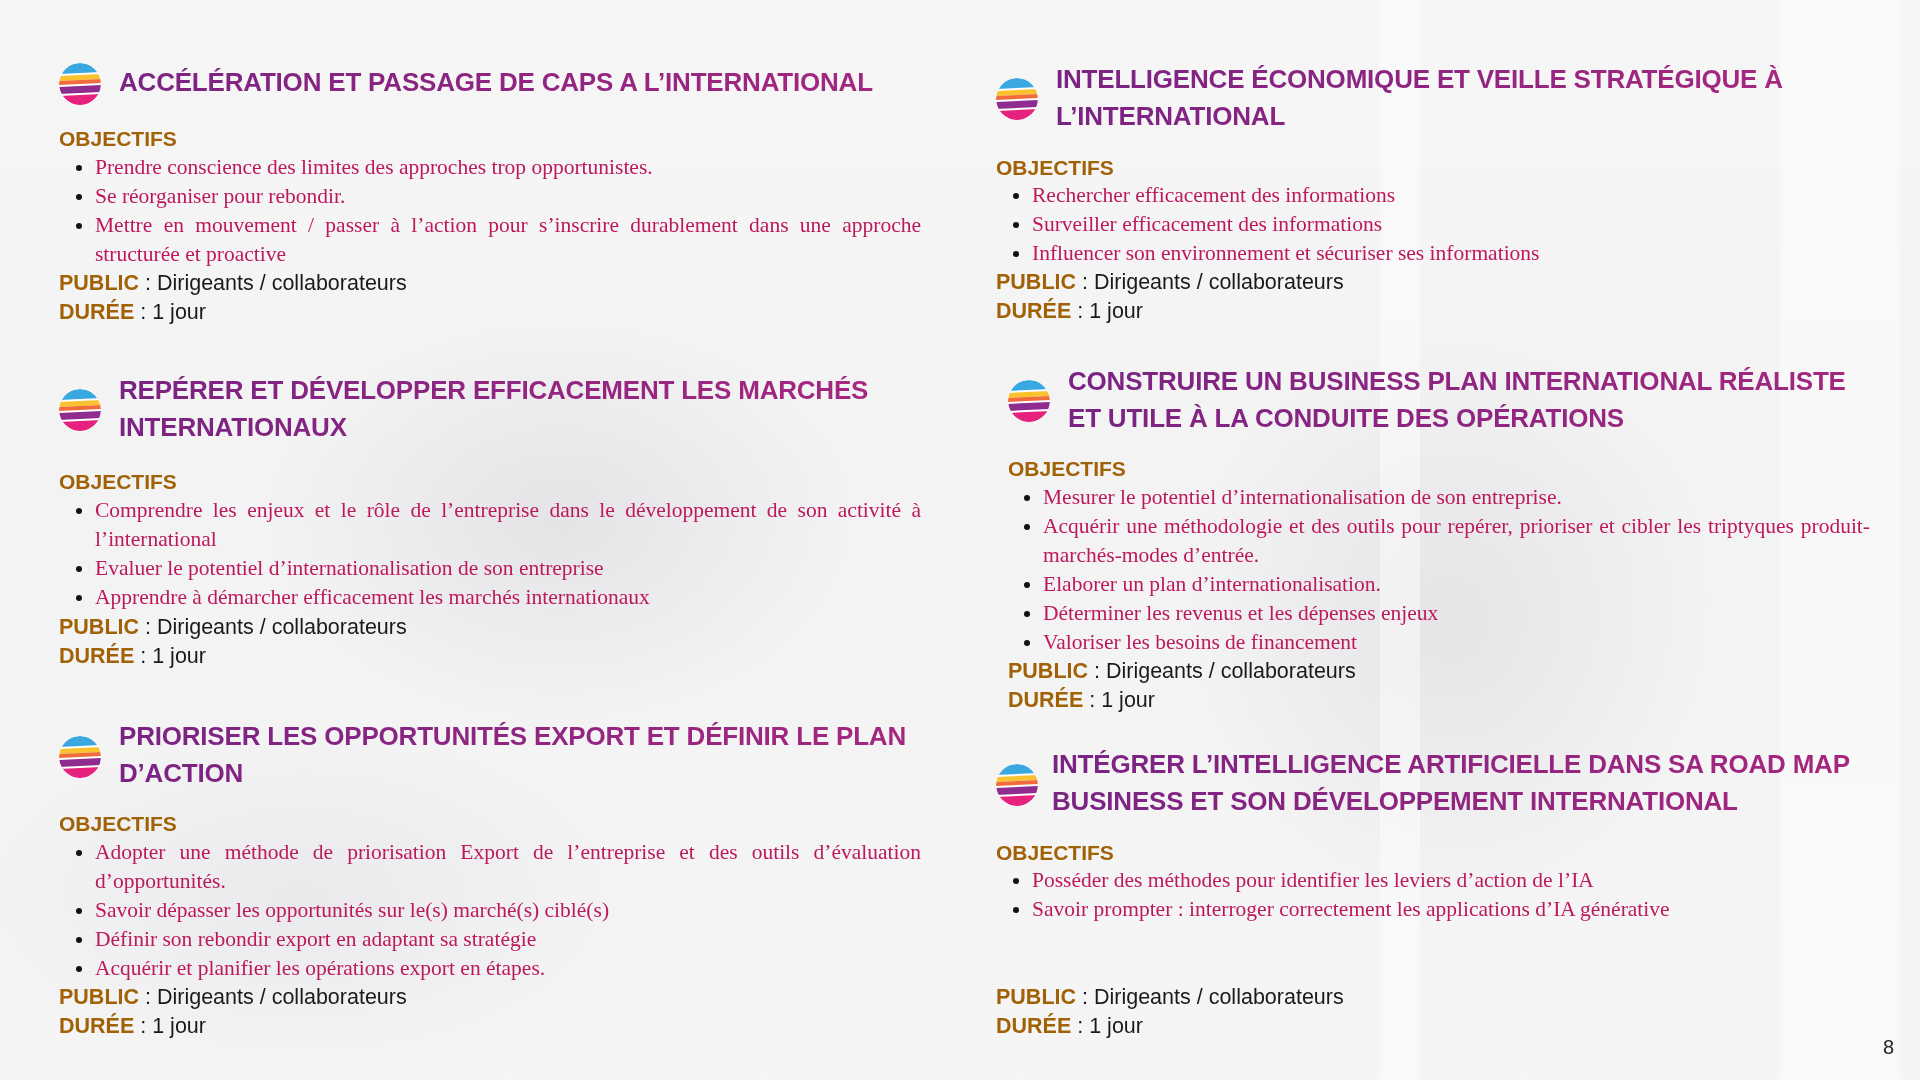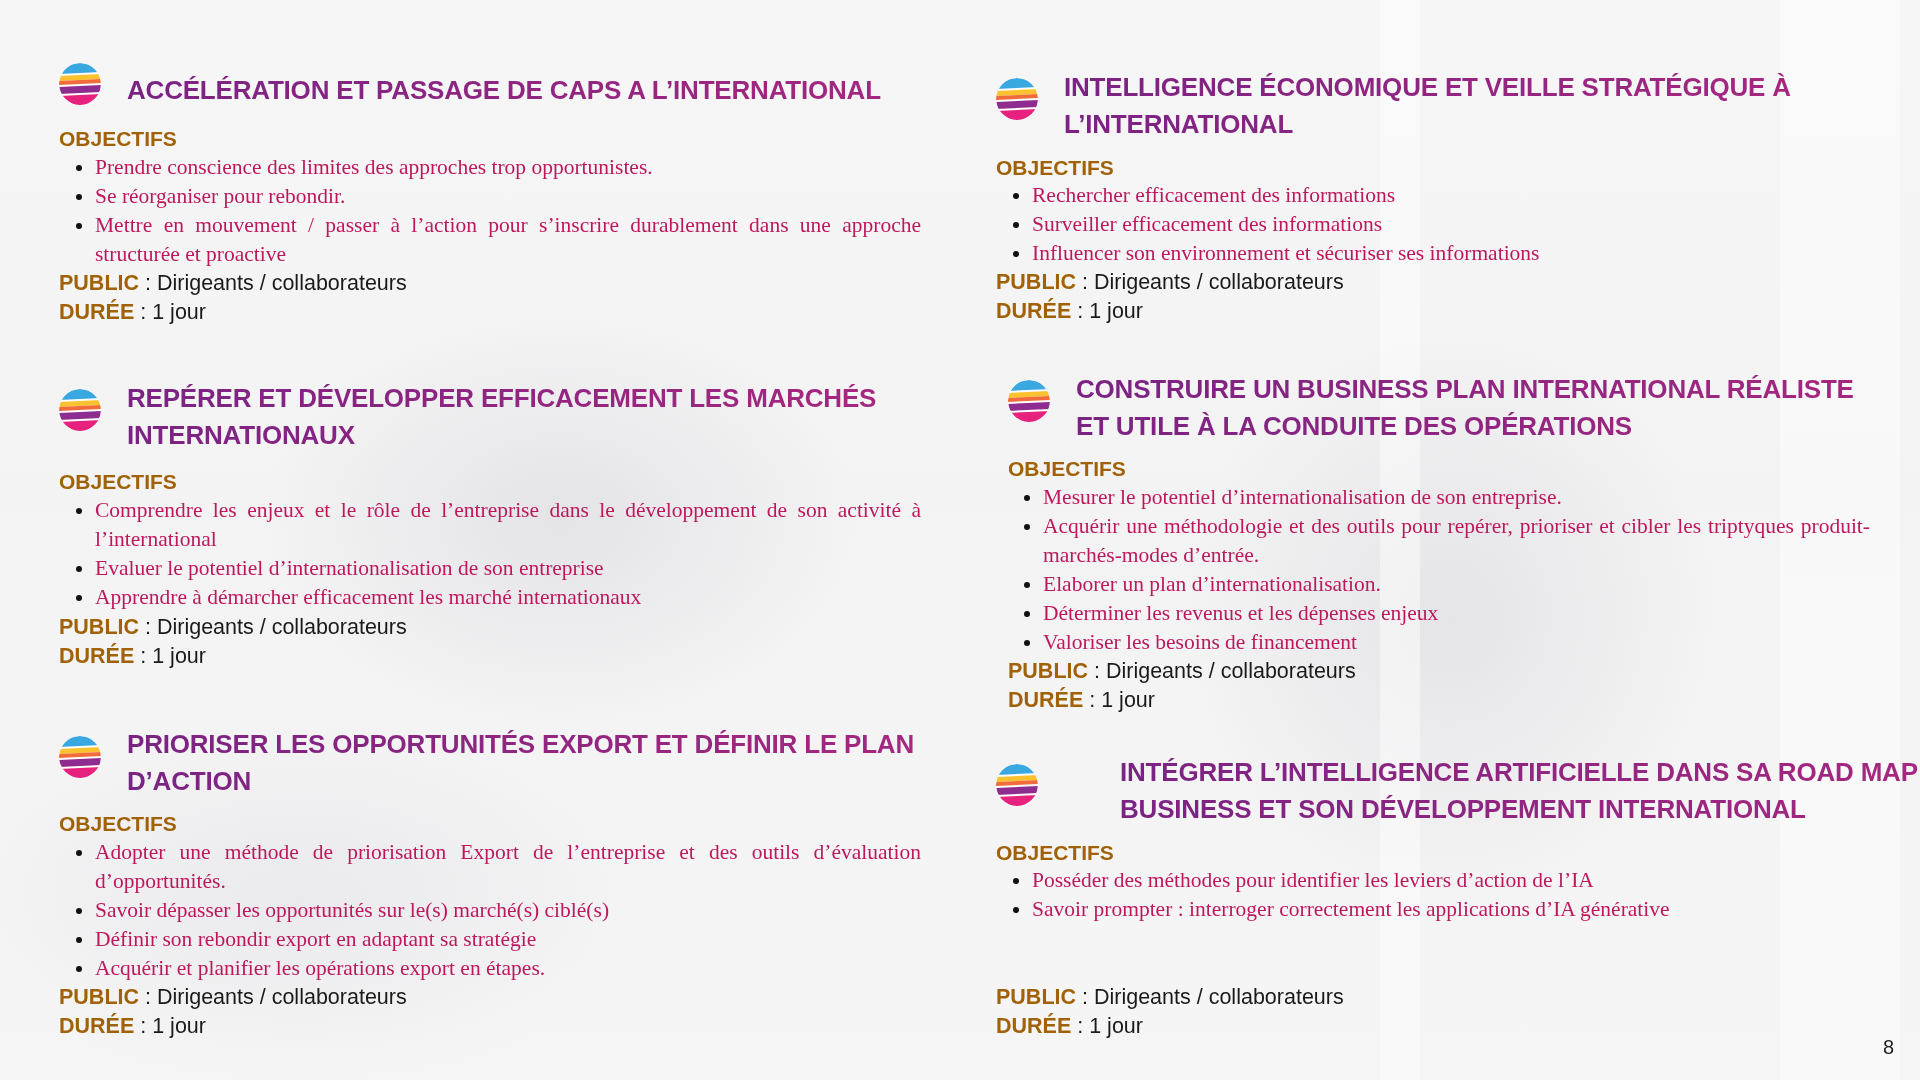--- a/index.html
+++ b/index.html
@@ -9,21 +9,21 @@
     background:
       radial-gradient(ellipse 420px 300px at 560px 520px, rgba(200,200,205,0.35), rgba(255,255,255,0) 70%),
       radial-gradient(ellipse 380px 420px at 1450px 620px, rgba(195,195,200,0.30), rgba(255,255,255,0) 70%),
       radial-gradient(ellipse 500px 260px at 300px 900px, rgba(210,210,215,0.30), rgba(255,255,255,0) 70%),
       linear-gradient(180deg, #f6f6f7 0%, #f3f3f4 45%, #f5f5f6 100%);
   }
   .bgstripe { position:absolute; top:0; bottom:0; background:rgba(255,255,255,0.45); }
   .logo { position:absolute; width:42px; height:42px; border-radius:50%; overflow:hidden; }
   .logo svg { display:block; }
   .heading {
-    position:absolute; margin:8px;
+    position:absolute; margin:0;
     font-family:"Liberation Sans", sans-serif; font-weight:bold;
     font-size:26px; line-height:37px; letter-spacing:-0.2px;
     background:linear-gradient(90deg, var(--h1), var(--h2));
     -webkit-background-clip:text; background-clip:text; color:transparent;
   }
   .label { font-family:Liberation Sans, sans-serif; font-weight:bold; font-size:21px; color:#a16207; }
   .obj { position:absolute; line-height:29px; }
   ul.bullets { list-style:none; margin:0; padding:0; position:absolute; }
   ul.bullets li {
     position:relative; font-family:Liberation Serif, serif; font-size:21.5px;
@@ -92,21 +92,21 @@
     <polygon points="0,24 42,22 42,29 0,31" fill="#8e2c8f"></polygon>
     <polygon points="0,33 42,31 42,42 0,42" fill="#e6217e"></polygon>
   </g>
       </svg>
     </div>
   <h2 class="heading" style="left:119px;top:372px;width:760px;">REPÉRER ET DÉVELOPPER EFFICACEMENT LES MARCHÉS INTERNATIONAUX</h2>
   <div class="obj label" style="left:59px;top:467px;">OBJECTIFS</div>
   <ul class="bullets" style="left:95px;top:496px;width:826px;">
     <li>Comprendre les enjeux et le rôle de l’entreprise dans le développement de son activité à l’international</li>
     <li>Evaluer le potentiel d’internationalisation de son entreprise</li>
-    <li>Apprendre à démarcher efficacement les marché internationaux</li>
+    <li>Apprendre à démarcher efficacement les marchés internationaux</li>
   </ul>
   <div class="meta" style="left:59px;top:613px;">
     <span class="label">PUBLIC</span><span> : </span><span>Dirigeants / collaborateurs</span>
   </div>
   <div class="meta" style="left:59px;top:642px;">
     <span class="label">DURÉE</span><span> : </span><span>1 jour</span>
   </div>
 </div>
 
 <div>
@@ -222,21 +222,21 @@
   <g clip-path="url(#c)">
     <rect x="0" y="0" width="42" height="42" fill="#ffffff"></rect>
     <polygon points="0,0 42,0 42,9 0,11" fill="#3aa8e0"></polygon>
     <polygon points="0,13 42,11 42,16 0,18" fill="#f9c22e"></polygon>
     <polygon points="0,18 42,16 42,20 0,22" fill="#f26b3a"></polygon>
     <polygon points="0,24 42,22 42,29 0,31" fill="#8e2c8f"></polygon>
     <polygon points="0,33 42,31 42,42 0,42" fill="#e6217e"></polygon>
   </g>
       </svg>
     </div>
-  <h2 class="heading" style="left:1112px;top:746px;width:800px;">INTÉGRER L’INTELLIGENCE ARTIFICIELLE DANS SA ROAD MAP BUSINESS ET SON DÉVELOPPEMENT INTERNATIONAL</h2>
+  <h2 class="heading" style="left:1052px;top:746px;width:800px;">INTÉGRER L’INTELLIGENCE ARTIFICIELLE DANS SA ROAD MAP BUSINESS ET SON DÉVELOPPEMENT INTERNATIONAL</h2>
   <div class="obj label" style="left:996px;top:838px;">OBJECTIFS</div>
   <ul class="bullets" style="left:1032px;top:866px;width:826px;">
     <li>Posséder des méthodes pour identifier les leviers d’action de l’IA</li>
     <li>Savoir prompter : interroger correctement les applications d’IA générative</li>
   </ul>
   <div class="meta" style="left:996px;top:983px;">
     <span class="label">PUBLIC</span><span> : </span><span>Dirigeants / collaborateurs</span>
   </div>
   <div class="meta" style="left:996px;top:1012px;">
     <span class="label">DURÉE</span><span> : </span><span>1 jour</span>

